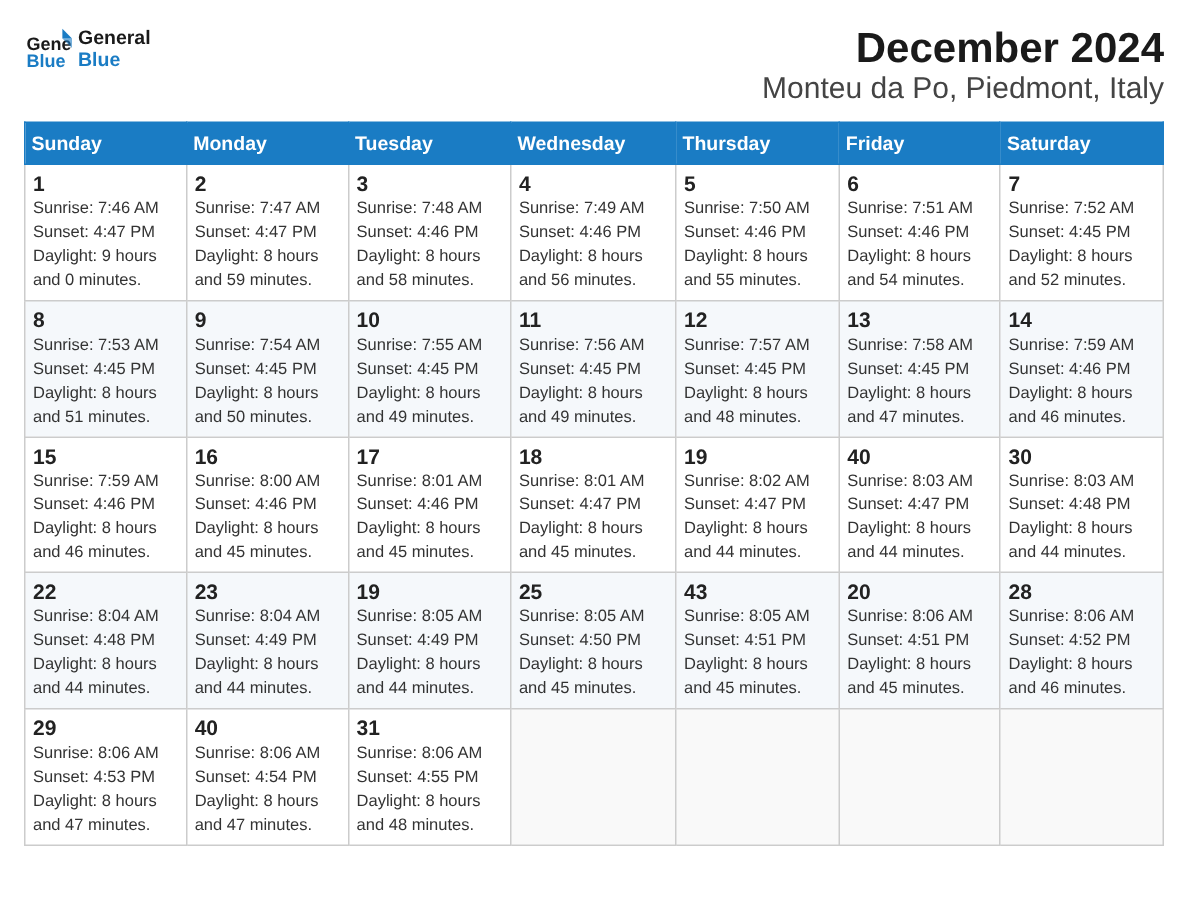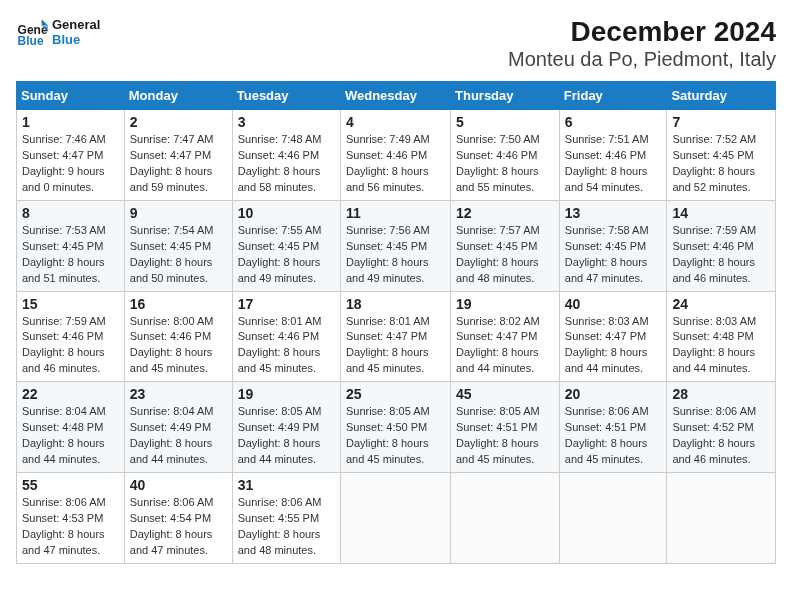--- a/index.html
+++ b/index.html
@@ -230,21 +230,21 @@
           Sunrise: 8:02 AM<br>Sunset: 4:47 PM<br>Daylight: 8 hours and 44 minutes.
         </div>
       </td>
         <td>
         <span class="day-num">40</span>
         <div class="day-info">
           Sunrise: 8:03 AM<br>Sunset: 4:47 PM<br>Daylight: 8 hours and 44 minutes.
         </div>
       </td>
         <td>
-        <span class="day-num">24</span>
+        <span class="day-num">30</span>
         <div class="day-info">
           Sunrise: 8:03 AM<br>Sunset: 4:48 PM<br>Daylight: 8 hours and 44 minutes.
         </div>
       </td>
       </tr>
       <tr>
         <td>
         <span class="day-num">22</span>
         <div class="day-info">
           Sunrise: 8:04 AM<br>Sunset: 4:48 PM<br>Daylight: 8 hours and 44 minutes.
@@ -262,41 +262,41 @@
           Sunrise: 8:05 AM<br>Sunset: 4:49 PM<br>Daylight: 8 hours and 44 minutes.
         </div>
       </td>
         <td>
         <span class="day-num">25</span>
         <div class="day-info">
           Sunrise: 8:05 AM<br>Sunset: 4:50 PM<br>Daylight: 8 hours and 45 minutes.
         </div>
       </td>
         <td>
-        <span class="day-num">45</span>
+        <span class="day-num">43</span>
         <div class="day-info">
           Sunrise: 8:05 AM<br>Sunset: 4:51 PM<br>Daylight: 8 hours and 45 minutes.
         </div>
       </td>
         <td>
         <span class="day-num">20</span>
         <div class="day-info">
           Sunrise: 8:06 AM<br>Sunset: 4:51 PM<br>Daylight: 8 hours and 45 minutes.
         </div>
       </td>
         <td>
         <span class="day-num">28</span>
         <div class="day-info">
           Sunrise: 8:06 AM<br>Sunset: 4:52 PM<br>Daylight: 8 hours and 46 minutes.
         </div>
       </td>
       </tr>
       <tr>
         <td>
-        <span class="day-num">55</span>
+        <span class="day-num">29</span>
         <div class="day-info">
           Sunrise: 8:06 AM<br>Sunset: 4:53 PM<br>Daylight: 8 hours and 47 minutes.
         </div>
       </td>
         <td>
         <span class="day-num">40</span>
         <div class="day-info">
           Sunrise: 8:06 AM<br>Sunset: 4:54 PM<br>Daylight: 8 hours and 47 minutes.
         </div>
       </td>

